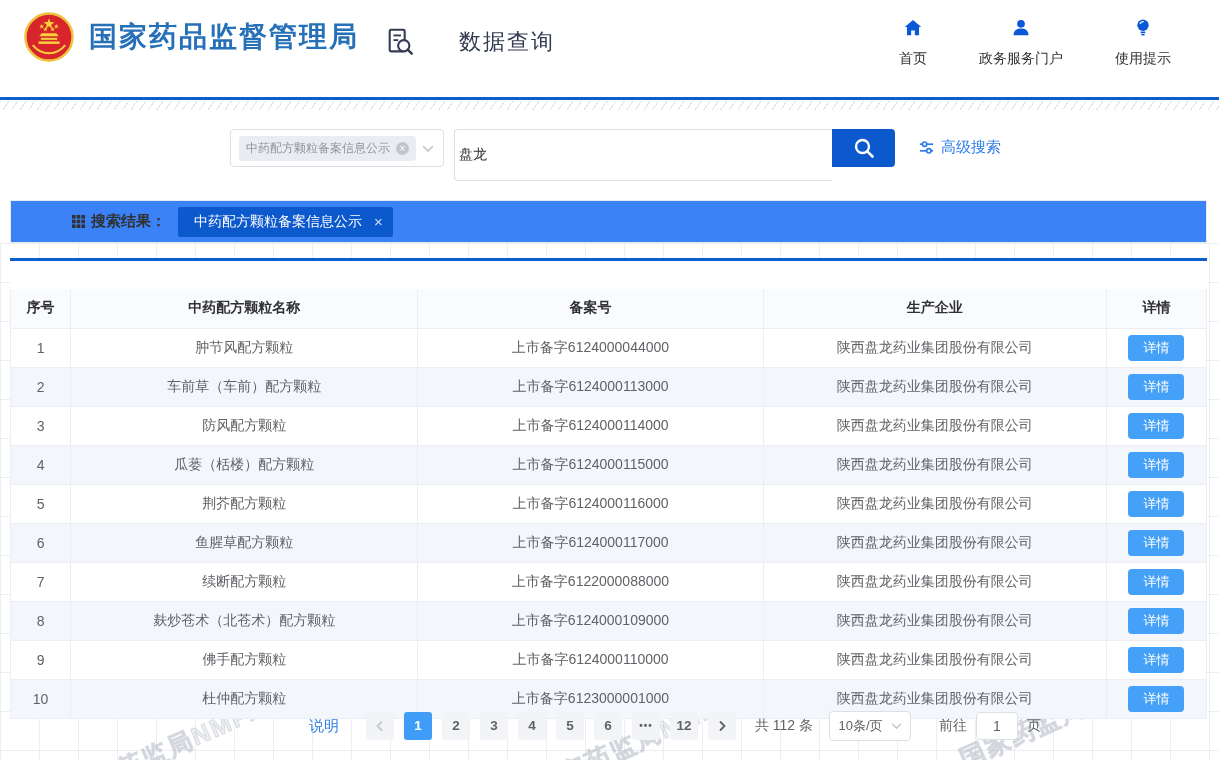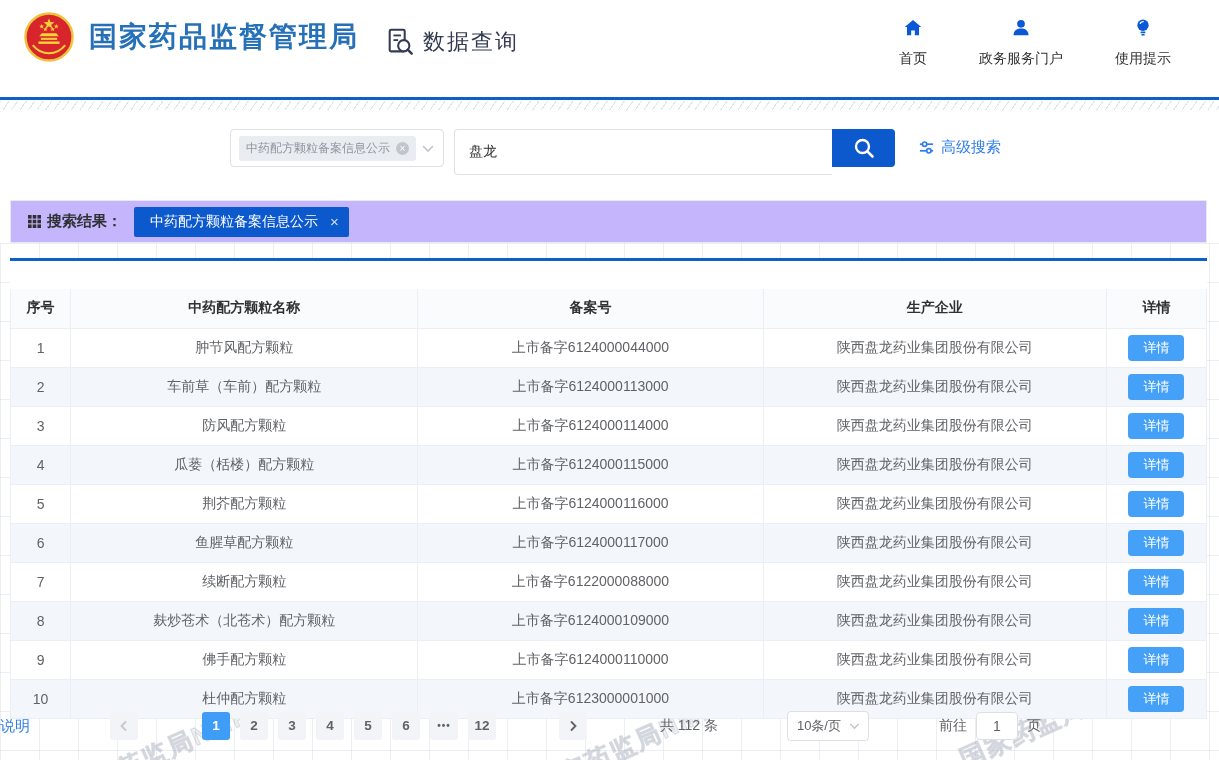--- a/index.html
+++ b/index.html
@@ -10,49 +10,49 @@
     color:#303133;
   }
   
   .header { position:absolute; left:0; top:0; width:1219px; height:97px; background:#fff; z-index:3; }
   .logo-wrap { position:absolute; left:23px; top:11px; display:flex; align-items:center; cursor:pointer; }
   .emblem { width:52px; height:52px; }
   .logo-text { margin-left:14px; }
   .logo-zh { font-size:28px; font-weight:bold; color:#2570b7; letter-spacing:2px; line-height:34px;text-align:right; }
   .logo-en { font-size:12.5px; color:#2570b7; margin-top:3px; letter-spacing:.2px; }
   .app-title { position:absolute; left:385px; top:27px; display:flex; align-items:center; gap:8px; cursor:pointer; }
-  .app-title span { font-size:22px; color:#333b52; letter-spacing:2px; }
+  .app-title span { font-size:22px; color:#333b52; letter-spacing:2px;margin-left:36px; }
   .top-nav { position:absolute; right:48px; top:17px; display:flex; gap:52px; }
   .nav-item { display:flex; flex-direction:column; align-items:center; gap:11px; cursor:pointer; }
   .nav-item svg { width:22px; height:22px; }
   .nav-item .nav-label { font-size:14px; color:#303133; white-space:nowrap; }
   .blue-rule { position:absolute; left:0; top:97px; width:1219px; height:2.5px; background:#0e5ecb; z-index:3; }
   .hatch-band { position:absolute; left:0; top:101px; width:1219px; height:9px; z-index:3;
     background:repeating-linear-gradient(125deg, rgba(140,155,180,.28) 0 1px, transparent 1px 7px); }
 
   
   .search-row { position:absolute; left:0; top:129px; width:1219px; height:40px; z-index:3; }
   .cat-select { position:absolute; left:230px; top:0; width:214px; height:38px; background:#fff;
     border:1px solid #dcdfe6; border-radius:4px; display:flex; align-items:center; padding-left:8px; cursor:pointer; }
   .cat-chip { height:25px; background:#e9ecf1; border-radius:3px; display:flex; align-items:center; gap:6px;
     padding:0 7px; font-size:12px; color:#8f959e; white-space:nowrap; }
   .chip-close { width:13px; height:13px; border-radius:50%; background:#c1c6ce; color:#fff; font-size:10px;
     line-height:13px; text-align:center; cursor:pointer; flex:none; }
   .cat-select .chev { position:absolute; right:9px; top:15px; }
-  .query-input { position:absolute; left:454px; top:0; width:378px; height:46px; border:1px solid #dcdfe6;
-    border-right:none; border-radius:4px 0 0 4px; padding:0 14px; font-size:14px; color:#303133;
+  .query-input { position:absolute; left:454px; top:0; width:378px; height:52px; border:1px solid #dcdfe6;
+    border-right:none; border-radius:4px 0 0 4px; padding:0 4px; font-size:14px; color:#303133;
     font-family:inherit; outline:none; }
   .search-btn { position:absolute; left:832px; top:0; width:63px; height:38px; background:#0c58cd; border:none;
     border-radius:0 4px 4px 0; cursor:pointer; display:flex; align-items:center; justify-content:center; }
   .adv-link { position:absolute; left:918px; top:9px; display:flex; align-items:center; gap:6px; cursor:pointer; text-decoration:none; }
   .adv-link span { font-size:15px; color:#2f7de8; }
 
   
-  .results-bar { position:absolute; left:10px; top:200px; width:1197px; height:43px; background:#c4b5fd;
-    border:1px solid #e8eaee; display:flex; align-items:center; z-index:2; }
+  .results-bar { position:absolute; left:10px; top:200px; width:1197px; height:43px; background:#3b82f6;
+    border:1px solid #e8eaee; display:flex; align-items:center; z-index:2;padding-left:44px; }
   .results-label { display:flex; align-items:center; gap:6px; margin-left:17px; font-size:15px; font-weight:bold; color:#303133; }
   .results-tag { margin-left:12px; height:30px; background:#0c58cd; border-radius:2px; color:#fff; font-size:14px;
     display:flex; align-items:center; gap:12px; padding:0 10px 0 16px; }
   .tag-close { font-size:15px; color:rgba(255,255,255,.8); cursor:pointer; line-height:1; }
 
   
   .grid-bg { position:absolute; left:0; top:243px; width:1219px; height:517px; z-index:0;
     background-image:
       linear-gradient(rgba(208,214,224,.40) 1px, transparent 1px),
       linear-gradient(90deg, rgba(208,214,224,.40) 1px, transparent 1px);
@@ -68,34 +68,34 @@
   th { height:39px; background:#fafbfd; font-size:14px; font-weight:bold; color:#303133;
     border:1px solid #ebeef5; border-top:none; text-align:center; }
   td { height:39px; font-size:14px; color:#606266; border:1px solid #ebeef5; text-align:center;
     overflow:hidden; white-space:nowrap; }
   tbody tr:nth-child(even) td { background:#f3f7fb; }
   .detail-btn { display:inline-block; width:56px; height:26px; line-height:26px; background:#45a0f8; color:#fff;
     border:none; border-radius:4px; font-size:13px; cursor:pointer; font-family:inherit; }
 
   
   .pager-row { position:absolute; left:0; top:711px; width:1041px; display:flex; align-items:center;
-    justify-content:space-between; z-index:2; font-size:14px; color:#606266; }
+    justify-content:flex-end; z-index:2; font-size:14px; color:#606266; }
   .note-link { color:#2f7de8; font-size:15px; margin-right:22px; cursor:pointer; }
   .pg-btn { min-width:28px; height:28px; line-height:28px; padding:0 4px; background:#f2f4f7; border-radius:3px;
     text-align:center; font-size:13.5px; font-weight:bold; color:#606266; margin:0 5px; cursor:pointer;
     display:flex; align-items:center; justify-content:center; }
   .pg-btn.active { background:#3f9df8; color:#fff; }
   .pg-btn.ellipsis { letter-spacing:1px; font-size:10px; }
   .pg-arrow svg { display:block; }
   .pg-prev { color:#c3c8d0; }
   .pg-next { color:#606266; }
   .pg-total { margin:0 16px 0 14px; white-space:nowrap; }
   .size-select { width:82px; height:30px; border:1px solid #dcdfe6; border-radius:4px; background:#fff;
     display:flex; align-items:center; justify-content:center; gap:8px; font-size:13px; color:#606266;
-    cursor:pointer; margin-right:16px; }
+    cursor:pointer; margin-right:28px; }
   .goto-wrap { display:flex; align-items:center; gap:9px; }
   .goto-input { width:42px; height:28px; border:1px solid #dcdfe6; border-radius:4px; text-align:center;
     font-size:14px; color:#606266; font-family:inherit; outline:none; }
 </style>
 </head>
 <body>
 
 <div class="header">
   <div class="logo-wrap">
     <svg class="emblem" viewBox="0 0 64 64">

